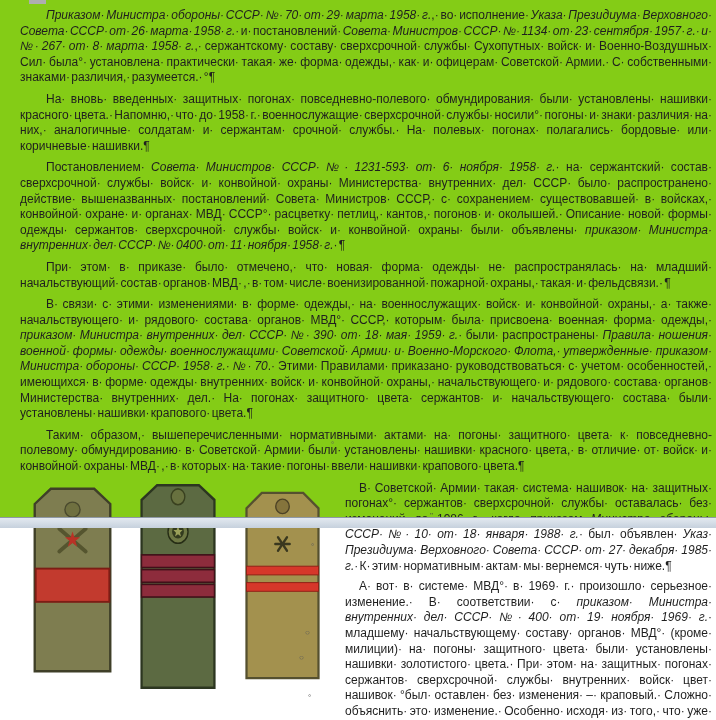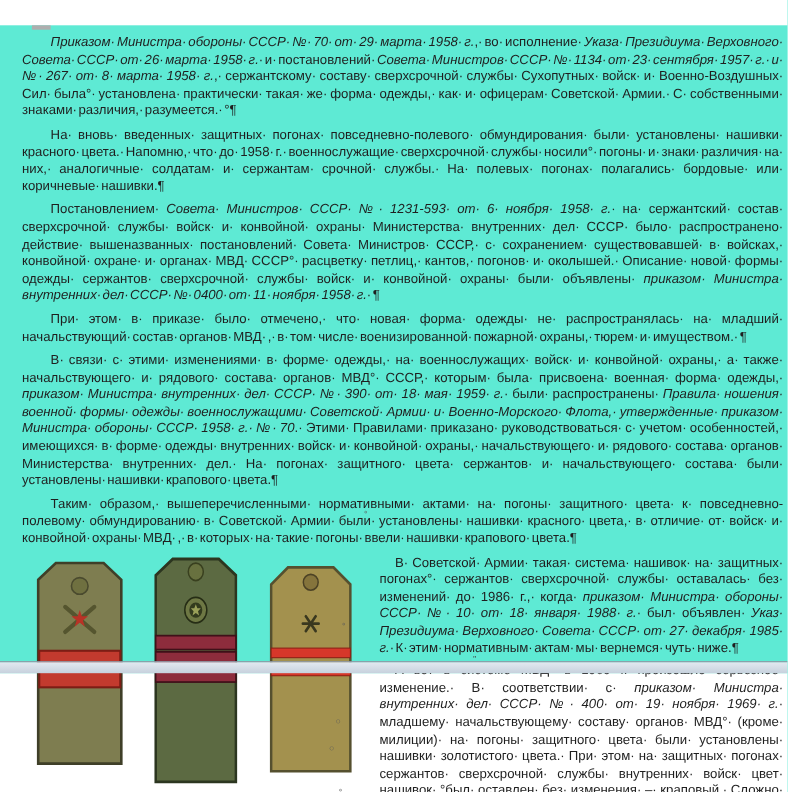--- a/index.html
+++ b/index.html
@@ -1,20 +1,20 @@
 <!DOCTYPE html>
 <html><head>
 <meta charset="utf-8">
 <style>
   html,body{margin:0;padding:0;}
   body{
     width:716px;height:720px;overflow:hidden;background:#ffffff;
     font-family:"Liberation Sans", sans-serif;
   }
-  .page{position:relative;width:716px;height:589px;background:#5eead4;margin-top:23px;}
+  .page{position:relative;width:716px;height:528px;background:#84cc16;}
   .top-fragment{position:absolute;left:29px;top:0;width:17px;height:4px;background:#aeaeae;}
   .doc{
     position:absolute;left:20px;top:8px;width:692px;
     color:#1f1f1f;font-size:12px;line-height:15.6px;
     text-align:justify;word-spacing:-2px;
   }
   p.para{margin:0 0 6px 0;text-indent:26px;}
   .it{font-style:italic;}
   .cols{display:flex;align-items:flex-start;margin-top:1px;}
   .figures{width:316px;display:flex;flex-shrink:0;}
@@ -41,21 +41,21 @@
 
 <div class="page">
 
   <div class="top-fragment"></div>
 
   <div class="doc">
 
     <p class="para"><span class="it">Приказом· Министра· обороны· СССР· №· 70· от· 29· марта· 1958· г.</span><span>,· во· исполнение· </span><span class="it">Указа· Президиума· Верховного· Совета· СССР· от· 26· марта· 1958· г.</span><span>· и· постановлений· </span><span class="it">Совета· Министров· СССР· №· 1134· от· 23· сентября· 1957· г.· и· №· 267· от· 8· марта· 1958· г.</span><span>,· сержантскому· составу· сверхсрочной· службы· Сухопутных· войск· и· Военно-Воздушных· Сил· была°· установлена· практически· такая· же· форма· одежды,· как· и· офицерам· Советской· Армии.· С· собственными· знаками· различия,· разумеется.· °¶</span></p>
     <p class="para"><span>На· вновь· введенных· защитных· погонах· повседневно-полевого· обмундирования· были· установлены· нашивки· красного· цвета.· Напомню,· что· до· 1958· г.· военнослужащие· сверхсрочной· службы· носили°· погоны· и· знаки· различия· на· них,· аналогичные· солдатам· и· сержантам· срочной· службы.· На· полевых· погонах· полагались· бордовые· или· коричневые· нашивки.¶</span></p>
     <p class="para"><span>Постановлением· </span><span class="it">Совета· Министров· СССР· №· 1231-593· от· 6· ноября· 1958· г.</span><span>· на· сержантский· состав· сверхсрочной· службы· войск· и· конвойной· охраны· Министерства· внутренних· дел· СССР· было· распространено· действие· вышеназванных· постановлений· Совета· Министров· СССР,· с· сохранением· существовавшей· в· войсках,· конвойной· охране· и· органах· МВД· СССР°· расцветку· петлиц,· кантов,· погонов· и· околышей.· Описание· новой· формы· одежды· сержантов· сверхсрочной· службы· войск· и· конвойной· охраны· были· объявлены· </span><span class="it">приказом· Министра· внутренних· дел· СССР· №· 0400· от· 11· ноября· 1958· г.</span><span>· ¶</span></p>
-    <p class="para"><span>При· этом· в· приказе· было· отмечено,· что· новая· форма· одежды· не· распространялась· на· младший· начальствующий· состав· органов· МВД· ,· в· том· числе· военизированной· пожарной· охраны,· тюрем· и· имуществом.· ¶</span></p>
+    <p class="para"><span>При· этом· в· приказе· было· отмечено,· что· новая· форма· одежды· не· распространялась· на· младший· начальствующий· состав· органов· МВД· ,· в· том· числе· военизированной· пожарной· охраны,· такая· и· фельдсвязи.· ¶</span></p>
     <p class="para"><span>В· связи· с· этими· изменениями· в· форме· одежды,· на· военнослужащих· войск· и· конвойной· охраны,· а· также· начальствующего· и· рядового· состава· органов· МВД°· СССР,· которым· была· присвоена· военная· форма· одежды,· </span><span class="it">приказом· Министра· внутренних· дел· СССР· №· 390· от· 18· мая· 1959· г.</span><span>· были· распространены· </span><span class="it">Правила· ношения· военной· формы· одежды· военнослужащими· Советской· Армии· и· Военно-Морского· Флота,· утвержденные· приказом· Министра· обороны· СССР· 1958· г.· №· 70</span><span>.· Этими· Правилами· приказано· руководствоваться· с· учетом· особенностей,· имеющихся· в· форме· одежды· внутренних· войск· и· конвойной· охраны,· начальствующего· и· рядового· состава· органов· Министерства· внутренних· дел.· На· погонах· защитного· цвета· сержантов· и· начальствующего· состава· были· установлены· нашивки· крапового· цвета.¶</span></p>
     <p class="para"><span>Таким· образом,· вышеперечисленными· нормативными· актами· на· погоны· защитного· цвета· к· повседневно-полевому· обмундированию· в· Советской· Армии· были· установлены· нашивки· красного· цвета,· в· отличие· от· войск· и· конвойной· охраны· МВД· ,· в· которых· на· такие· погоны· ввели· нашивки· крапового· цвета.¶</span></p>
 
     <div class="cols">
 
       <div class="figures">
 
         <div class="fig">
           <div class="svgbox">
             <svg class="pogon" width="85" height="190" viewBox="0 0 90 200" preserveAspectRatio="none" style="margin-top:4px">

